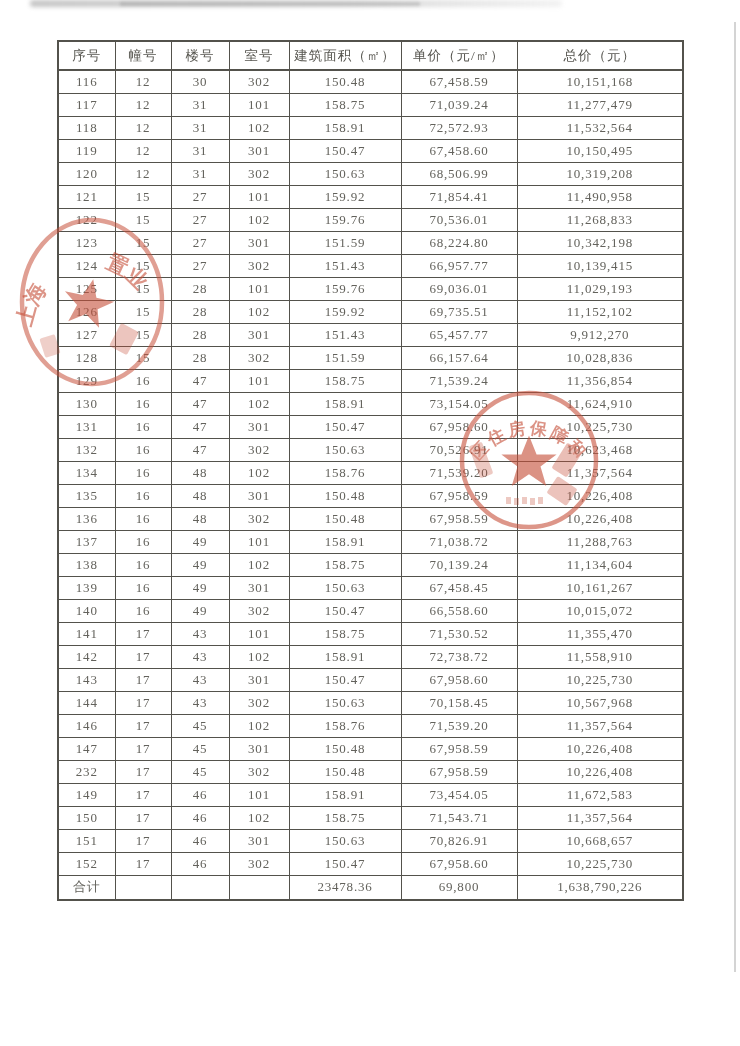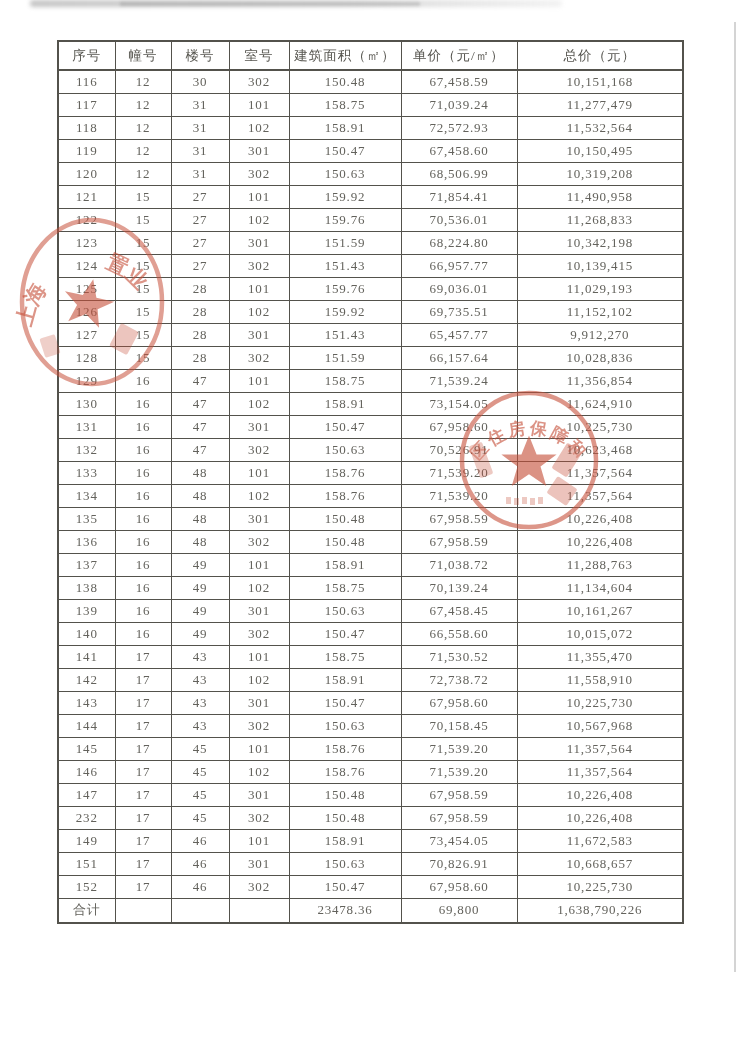--- a/index.html
+++ b/index.html
@@ -243,171 +243,162 @@
           <tr>
             <td>132</td>
             <td>16</td>
             <td>47</td>
             <td>302</td>
             <td>150.63</td>
             <td>70,526.91</td>
             <td>10,623,468</td>
           </tr>
           <tr>
-            <td>133</td>
+            <td>134</td>
             <td>16</td>
             <td>48</td>
-            <td>101</td>
+            <td>102</td>
             <td>158.76</td>
             <td>71,539.20</td>
             <td>11,357,564</td>
           </tr>
           <tr>
-            <td>134</td>
+            <td>135</td>
             <td>16</td>
             <td>48</td>
+            <td>301</td>
+            <td>150.48</td>
+            <td>67,958.59</td>
+            <td>10,226,408</td>
+          </tr>
+          <tr>
+            <td>136</td>
+            <td>16</td>
+            <td>48</td>
+            <td>302</td>
+            <td>150.48</td>
+            <td>67,958.59</td>
+            <td>10,226,408</td>
+          </tr>
+          <tr>
+            <td>137</td>
+            <td>16</td>
+            <td>49</td>
+            <td>101</td>
+            <td>158.91</td>
+            <td>71,038.72</td>
+            <td>11,288,763</td>
+          </tr>
+          <tr>
+            <td>138</td>
+            <td>16</td>
+            <td>49</td>
+            <td>102</td>
+            <td>158.75</td>
+            <td>70,139.24</td>
+            <td>11,134,604</td>
+          </tr>
+          <tr>
+            <td>139</td>
+            <td>16</td>
+            <td>49</td>
+            <td>301</td>
+            <td>150.63</td>
+            <td>67,458.45</td>
+            <td>10,161,267</td>
+          </tr>
+          <tr>
+            <td>140</td>
+            <td>16</td>
+            <td>49</td>
+            <td>302</td>
+            <td>150.47</td>
+            <td>66,558.60</td>
+            <td>10,015,072</td>
+          </tr>
+          <tr>
+            <td>141</td>
+            <td>17</td>
+            <td>43</td>
+            <td>101</td>
+            <td>158.75</td>
+            <td>71,530.52</td>
+            <td>11,355,470</td>
+          </tr>
+          <tr>
+            <td>142</td>
+            <td>17</td>
+            <td>43</td>
+            <td>102</td>
+            <td>158.91</td>
+            <td>72,738.72</td>
+            <td>11,558,910</td>
+          </tr>
+          <tr>
+            <td>143</td>
+            <td>17</td>
+            <td>43</td>
+            <td>301</td>
+            <td>150.47</td>
+            <td>67,958.60</td>
+            <td>10,225,730</td>
+          </tr>
+          <tr>
+            <td>144</td>
+            <td>17</td>
+            <td>43</td>
+            <td>302</td>
+            <td>150.63</td>
+            <td>70,158.45</td>
+            <td>10,567,968</td>
+          </tr>
+          <tr>
+            <td>146</td>
+            <td>17</td>
+            <td>45</td>
             <td>102</td>
             <td>158.76</td>
             <td>71,539.20</td>
             <td>11,357,564</td>
           </tr>
           <tr>
-            <td>135</td>
-            <td>16</td>
-            <td>48</td>
+            <td>147</td>
+            <td>17</td>
+            <td>45</td>
             <td>301</td>
             <td>150.48</td>
             <td>67,958.59</td>
             <td>10,226,408</td>
           </tr>
           <tr>
-            <td>136</td>
-            <td>16</td>
-            <td>48</td>
+            <td>232</td>
+            <td>17</td>
+            <td>45</td>
             <td>302</td>
             <td>150.48</td>
             <td>67,958.59</td>
             <td>10,226,408</td>
           </tr>
           <tr>
-            <td>137</td>
-            <td>16</td>
-            <td>49</td>
-            <td>101</td>
-            <td>158.91</td>
-            <td>71,038.72</td>
-            <td>11,288,763</td>
-          </tr>
-          <tr>
-            <td>138</td>
-            <td>16</td>
-            <td>49</td>
-            <td>102</td>
-            <td>158.75</td>
-            <td>70,139.24</td>
-            <td>11,134,604</td>
-          </tr>
-          <tr>
-            <td>139</td>
-            <td>16</td>
-            <td>49</td>
-            <td>301</td>
-            <td>150.63</td>
-            <td>67,458.45</td>
-            <td>10,161,267</td>
-          </tr>
-          <tr>
-            <td>140</td>
-            <td>16</td>
-            <td>49</td>
-            <td>302</td>
-            <td>150.47</td>
-            <td>66,558.60</td>
-            <td>10,015,072</td>
-          </tr>
-          <tr>
-            <td>141</td>
-            <td>17</td>
-            <td>43</td>
-            <td>101</td>
-            <td>158.75</td>
-            <td>71,530.52</td>
-            <td>11,355,470</td>
-          </tr>
-          <tr>
-            <td>142</td>
-            <td>17</td>
-            <td>43</td>
-            <td>102</td>
-            <td>158.91</td>
-            <td>72,738.72</td>
-            <td>11,558,910</td>
-          </tr>
-          <tr>
-            <td>143</td>
-            <td>17</td>
-            <td>43</td>
-            <td>301</td>
-            <td>150.47</td>
-            <td>67,958.60</td>
-            <td>10,225,730</td>
-          </tr>
-          <tr>
-            <td>144</td>
-            <td>17</td>
-            <td>43</td>
-            <td>302</td>
-            <td>150.63</td>
-            <td>70,158.45</td>
-            <td>10,567,968</td>
-          </tr>
-          <tr>
-            <td>145</td>
-            <td>17</td>
-            <td>45</td>
-            <td>101</td>
-            <td>158.76</td>
-            <td>71,539.20</td>
-            <td>11,357,564</td>
-          </tr>
-          <tr>
-            <td>146</td>
-            <td>17</td>
-            <td>45</td>
-            <td>102</td>
-            <td>158.76</td>
-            <td>71,539.20</td>
-            <td>11,357,564</td>
-          </tr>
-          <tr>
-            <td>147</td>
-            <td>17</td>
-            <td>45</td>
-            <td>301</td>
-            <td>150.48</td>
-            <td>67,958.59</td>
-            <td>10,226,408</td>
-          </tr>
-          <tr>
-            <td>232</td>
-            <td>17</td>
-            <td>45</td>
-            <td>302</td>
-            <td>150.48</td>
-            <td>67,958.59</td>
-            <td>10,226,408</td>
-          </tr>
-          <tr>
             <td>149</td>
             <td>17</td>
             <td>46</td>
             <td>101</td>
             <td>158.91</td>
             <td>73,454.05</td>
             <td>11,672,583</td>
+          </tr>
+          <tr>
+            <td>150</td>
+            <td>17</td>
+            <td>46</td>
+            <td>102</td>
+            <td>158.75</td>
+            <td>71,543.71</td>
+            <td>11,357,564</td>
           </tr>
           <tr>
             <td>151</td>
             <td>17</td>
             <td>46</td>
             <td>301</td>
             <td>150.63</td>
             <td>70,826.91</td>
             <td>10,668,657</td>
           </tr>

